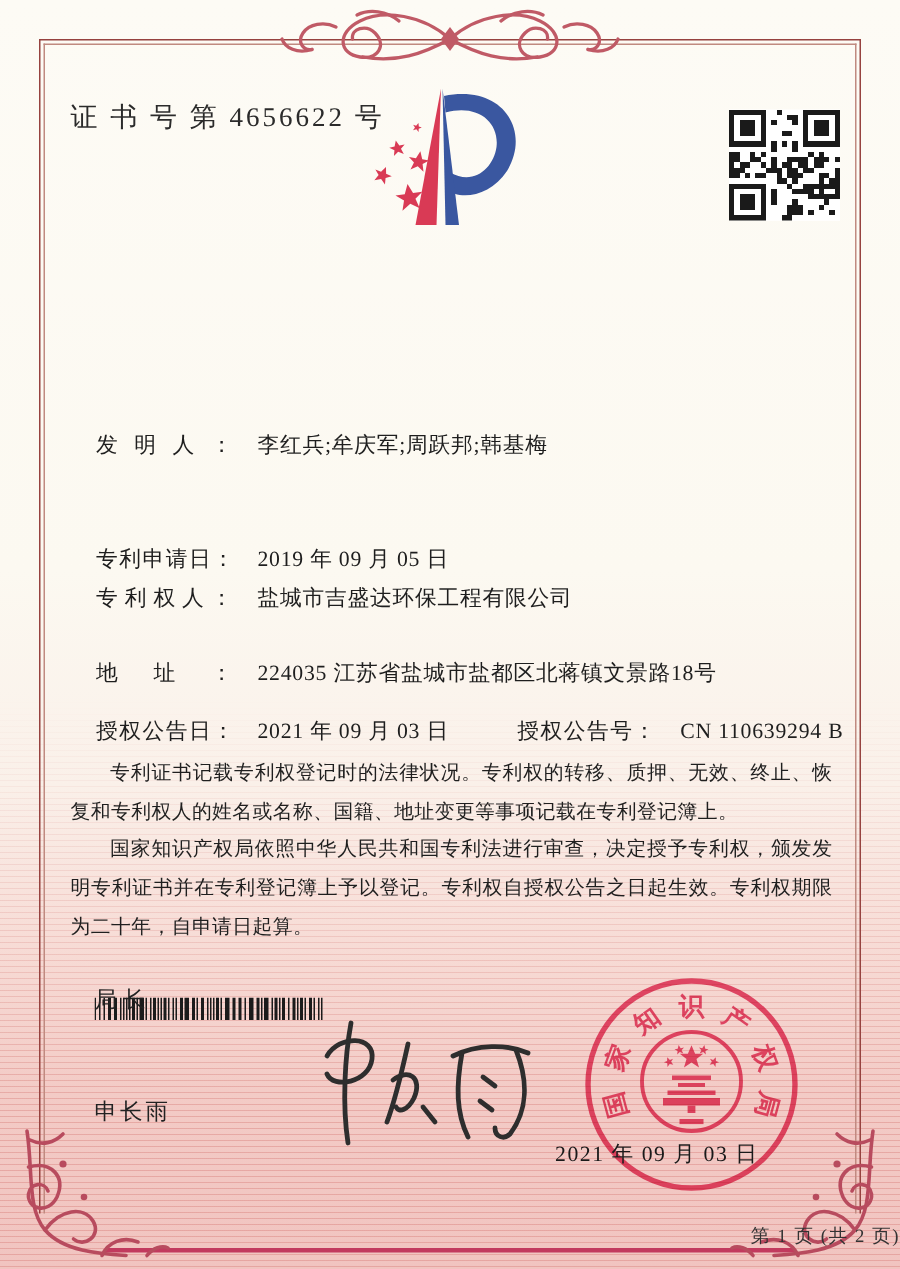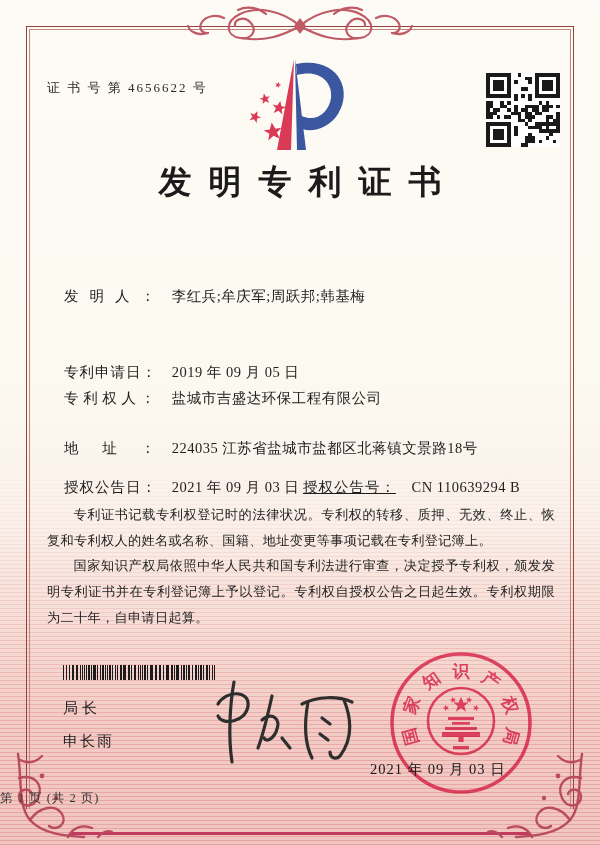--- a/index.html
+++ b/index.html
@@ -20,42 +20,42 @@
   }
   .frame-inner{
     position:absolute;left:2px;top:2px;right:2px;bottom:0;
     border-top:1px solid #c08a80;border-left:1px solid #c08a80;border-right:1px solid #c08a80;
   }
   .bottom-rule{position:absolute;left:70px;right:70px;top:832px;height:3px;background:#c23a5e;}
   .ornament-top{position:absolute;left:178px;top:4px;width:244px;height:44px;}
   .corner{position:absolute;width:102px;height:88px;top:752px;}
   .corner.left{left:12px;}
   .corner.right{left:486px;transform:scaleX(-1);}
-  .cert-no{position:absolute;left:47px;top:79px;font-size:13px;letter-spacing:2px;color:#2b2b2b;}
+  .cert-no{position:absolute;left:47px;top:66px;font-size:18px;letter-spacing:2px;color:#2b2b2b;}
   .logo{position:absolute;left:236px;top:54px;width:122px;height:104px;}
   .qr{position:absolute;left:486px;top:73px;width:74px;height:74px;background:#fff;}
   .title{
     position:absolute;left:0;top:160px;width:100%;text-align:center;
     font-size:33px;font-weight:bold;color:#1b1b1b;letter-spacing:17px;padding-left:17px;box-sizing:border-box;
   }
   .field-row{position:absolute;left:64px;width:490px;font-size:14.5px;color:#1e1e1e;white-space:nowrap;}
   .flabel{display:inline-block;width:92px;text-align:justify;text-align-last:justify;letter-spacing:1px;}
   .fvalue{margin-left:12px;letter-spacing:0.5px;}
-  .flabel2{display:inline-block;letter-spacing:1px;text-decoration:underline;}
+  .flabel2{display:inline-block;margin-left:42px;letter-spacing:1px;}
   .paras{position:absolute;left:47px;top:502px;width:508px;font-size:13.2px;line-height:1.95;
          color:#1f1f1f;text-align:justify;letter-spacing:0.3px;}
   .paras p{margin:0;text-indent:2em;}
   .barcode{position:absolute;left:63px;top:665px;width:156px;height:15px;}
-  .director-title{position:absolute;left:63px;top:699px;font-size:15px;letter-spacing:4px;color:#222;}
+  .director-title{position:absolute;left:63px;top:657px;font-size:15px;letter-spacing:4px;color:#222;}
   .director-name{position:absolute;left:63px;top:732px;font-size:15px;letter-spacing:2px;color:#222;}
   .signature{position:absolute;left:206px;top:674px;width:152px;height:96px;}
   .seal{position:absolute;left:386px;top:648px;width:150px;height:150px;mix-blend-mode:multiply;}
   .seal text{fill:#e5406a;font-size:17px;font-weight:bold;text-anchor:middle;dominant-baseline:central;}
   .seal-date{position:absolute;left:370px;top:760px;width:170px;font-size:14.5px;color:#1a1a1a;letter-spacing:1px;}
-  .footer{position:absolute;left:0;top:790px;width:100%;text-align:left;font-size:12.5px;color:#333;letter-spacing:1px;}
+  .footer{position:absolute;left:0;top:816px;width:100%;text-align:right;font-size:12.5px;color:#333;letter-spacing:1px;}
 </style>
 </head>
 <body>
 
 <div class="page">
 
   <div class="waves"></div>
 
   <div class="frame">
     <div class="frame-inner"></div>
@@ -230,21 +230,20 @@
       <rect x="17" y="18" width="1" height="1" fill="#1a1a1a"></rect>
       <rect x="11" y="19" width="1" height="1" fill="#1a1a1a"></rect>
       <rect x="12" y="19" width="1" height="1" fill="#1a1a1a"></rect>
       <rect x="13" y="19" width="1" height="1" fill="#1a1a1a"></rect>
       <rect x="15" y="19" width="1" height="1" fill="#1a1a1a"></rect>
       <rect x="19" y="19" width="1" height="1" fill="#1a1a1a"></rect>
       <rect x="10" y="20" width="1" height="1" fill="#1a1a1a"></rect>
       <rect x="11" y="20" width="1" height="1" fill="#1a1a1a"></rect>
     </svg>
 
-  <div class="title">发明专利证书</div>
 
   <div class="field-row" style="top:287px">
     <span class="flabel">发明人：</span>
     <span class="fvalue">李红兵;牟庆军;周跃邦;韩基梅</span>
   </div>
   <div class="field-row" style="top:363px">
     <span class="flabel">专利申请日：</span>
     <span class="fvalue">2019 年 09 月 05 日</span>
   </div>
   <div class="field-row" style="top:389px">

